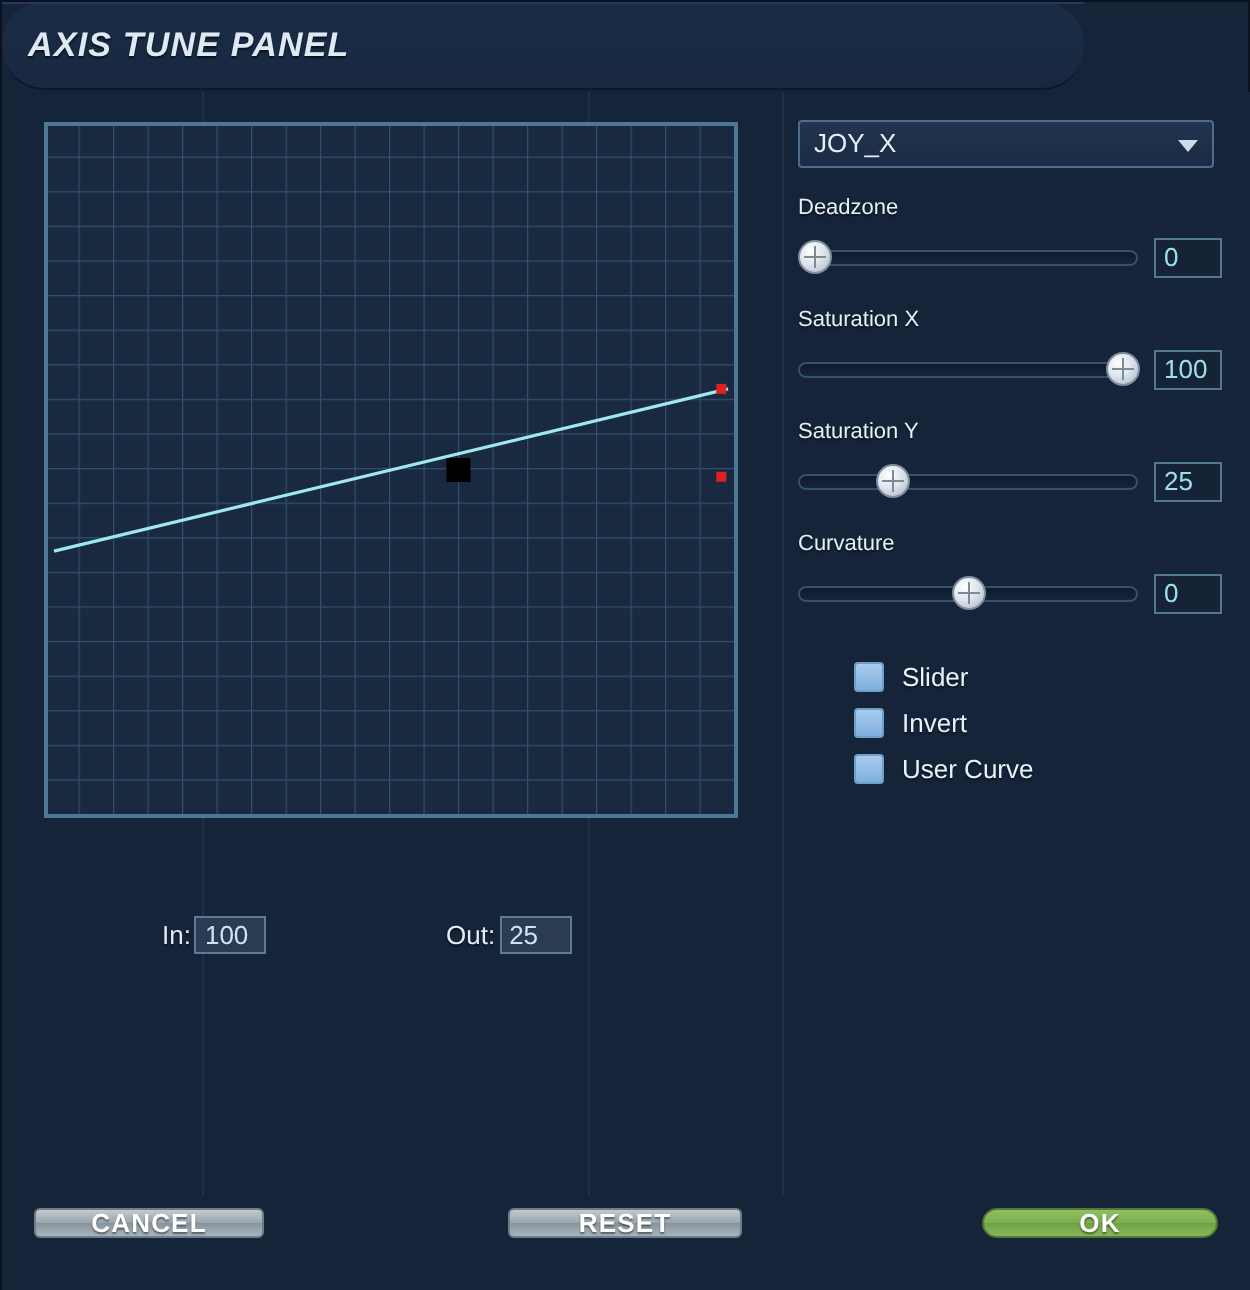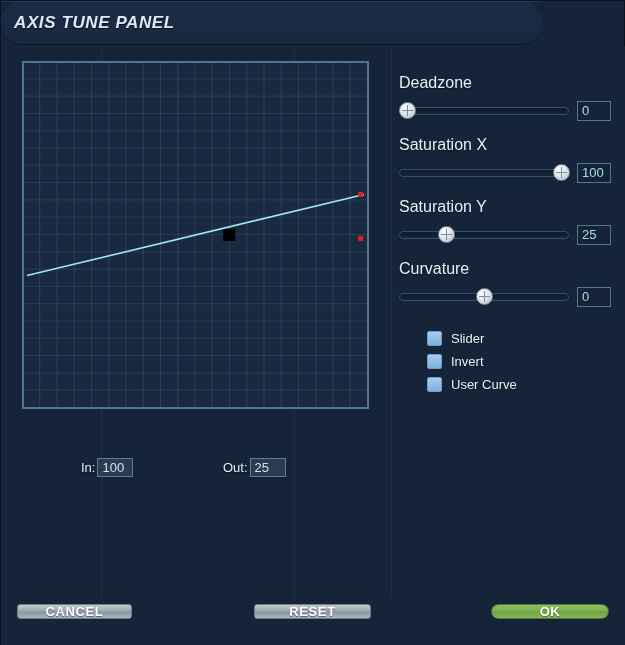--- a/index.html
+++ b/index.html
@@ -156,21 +156,21 @@
     right: 7px;
     top: 9px;
     width: 0; height: 0;
     border-left: 5px solid transparent;
     border-right: 5px solid transparent;
     border-top: 6px solid #cfdbe8;
   }
 
   .field-group { margin-top: 14px; }
   .field-label {
-    font-size: 16px;
+    font-size: 11px;
     color: #e7eff8;
     text-shadow: 0 1px 1px rgba(0,0,0,0.5);
     margin-bottom: 8px;
     white-space: nowrap;
   }
 
   .slider-row {
     position: relative;
     height: 22px;
     width: 211px;
@@ -344,20 +344,24 @@
       <span class="readout-box">100</span>
     </div>
 
     <div class="readout out">
       <span class="readout-label">Out:</span>
       <span class="readout-box">25</span>
     </div>
 
     <div class="controls">
 
+      <div class="dropdown">
+        <span class="dd-text">JOY_X</span>
+        <span class="dd-arrow"></span>
+      </div>
 
       <div id="slider-groups">
           <div class="field-group">
             <div class="field-label">Deadzone</div>
             <div class="slider-row">
               <div class="slider-track-wrap">
                 <div class="slider-track"></div>
                 <div class="slider-knob" style="left: 8px;"></div>
               </div>
               <div class="value-box">0</div>

